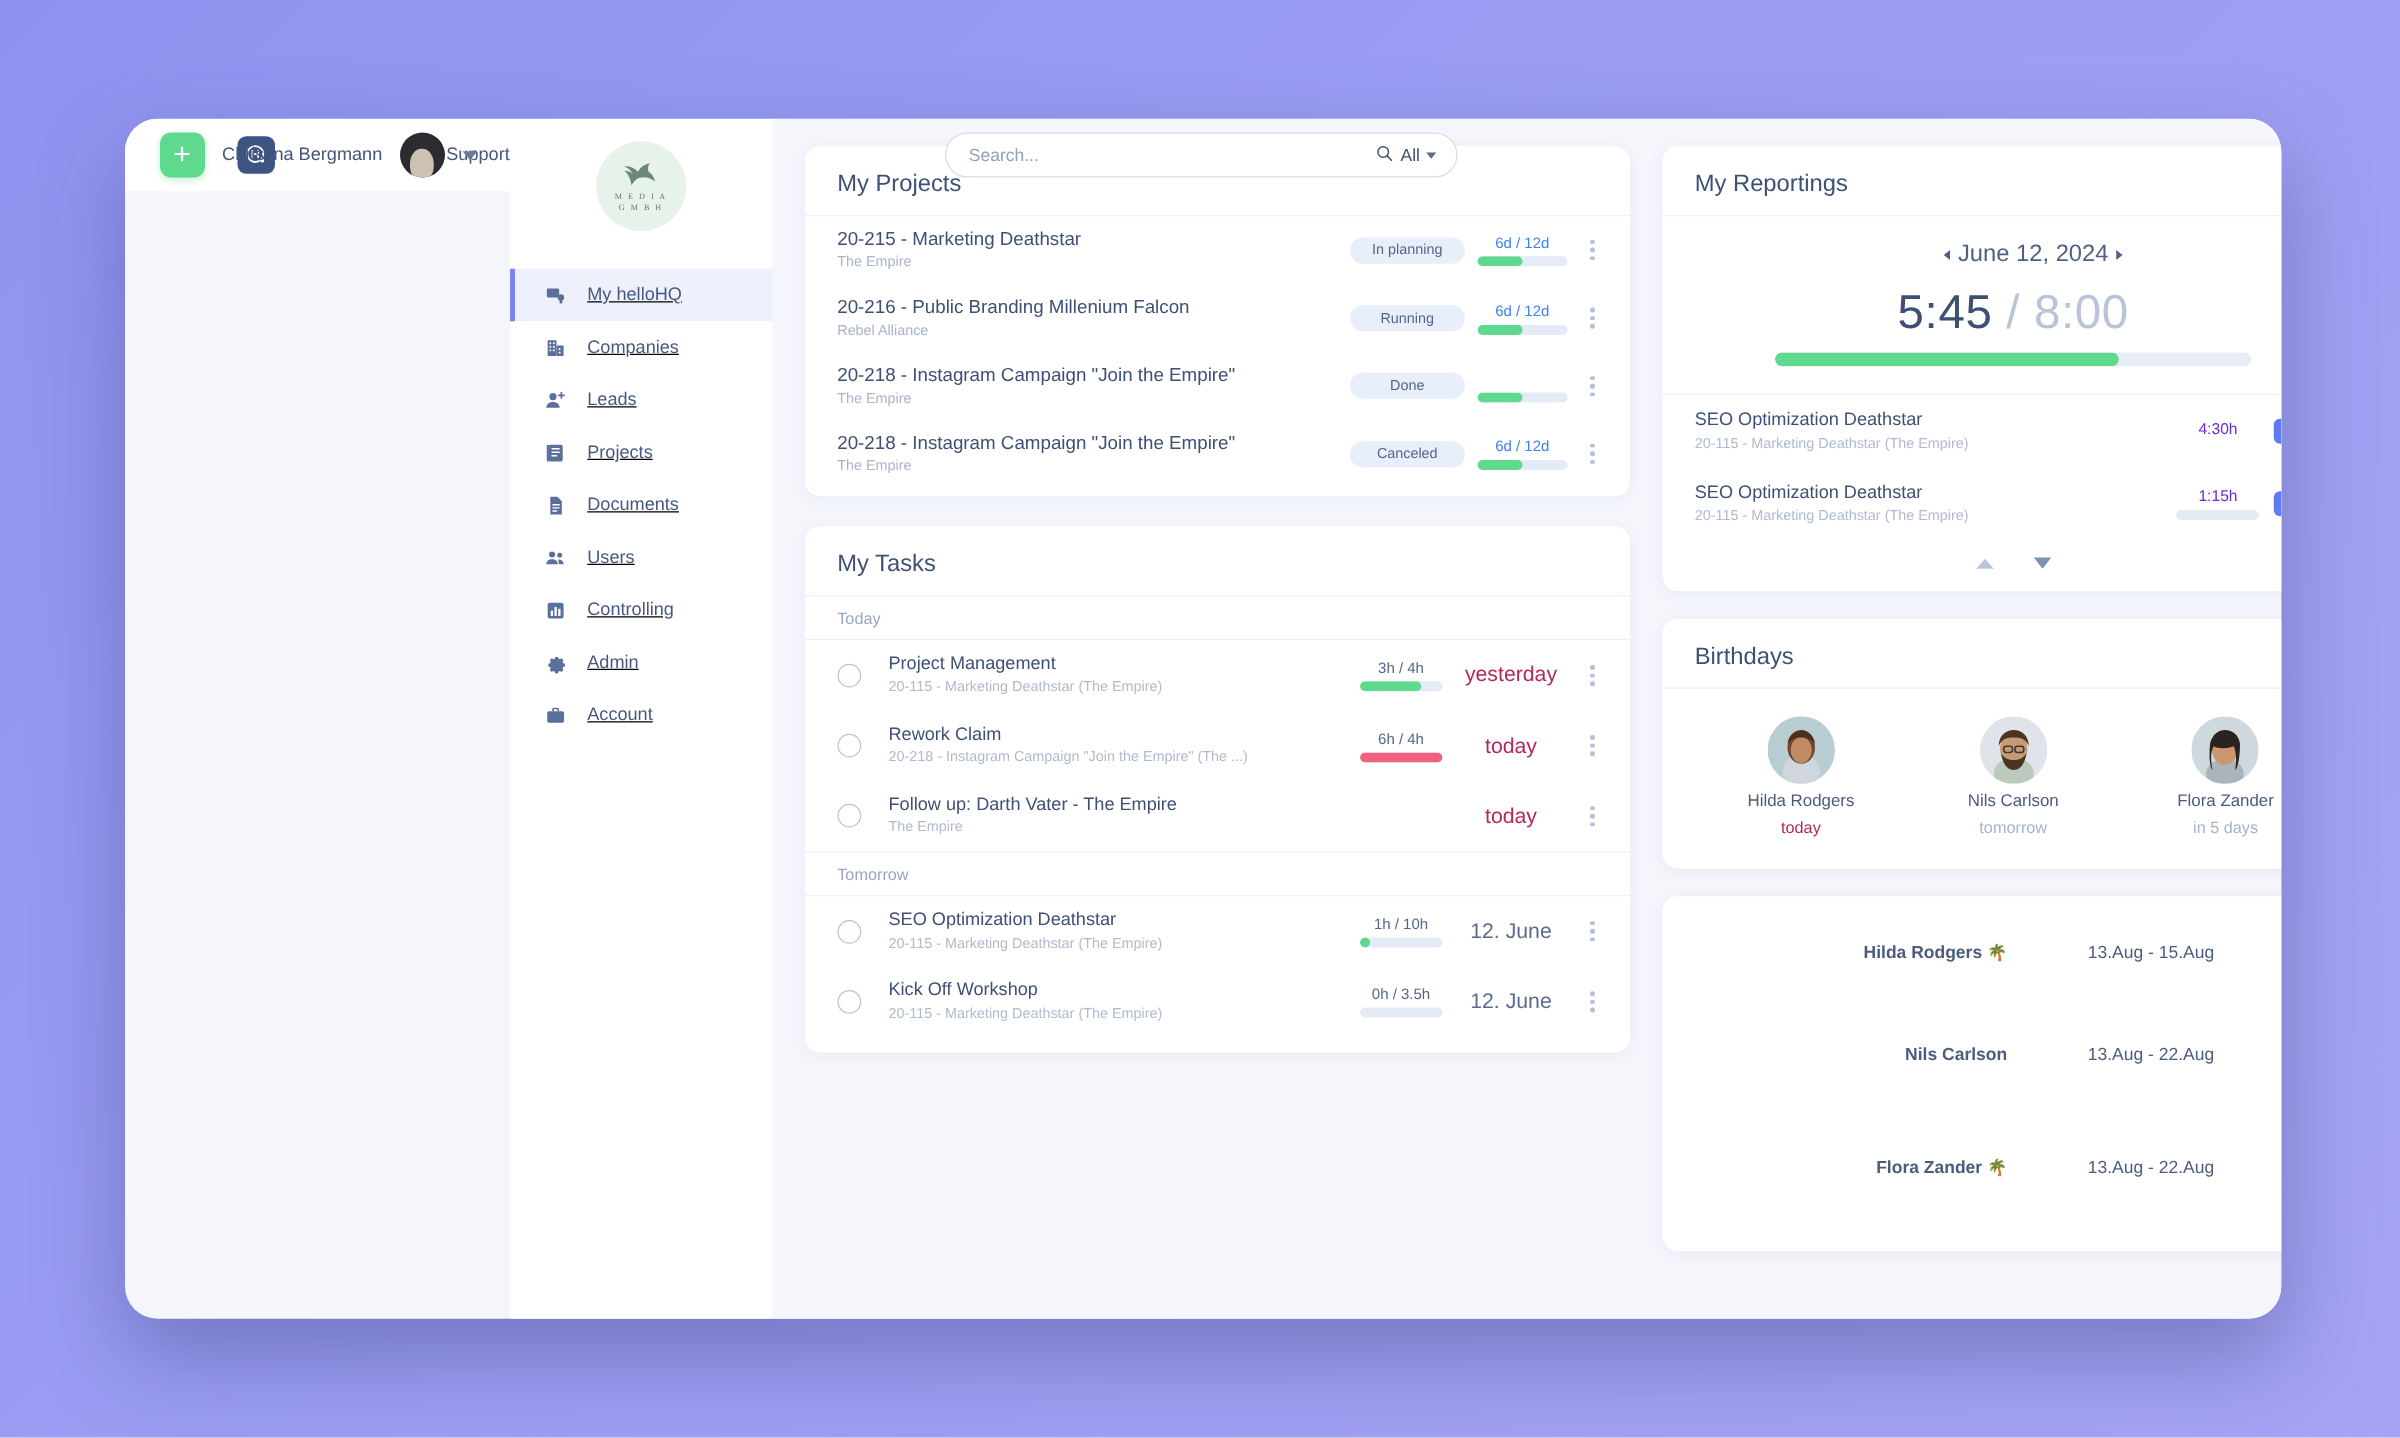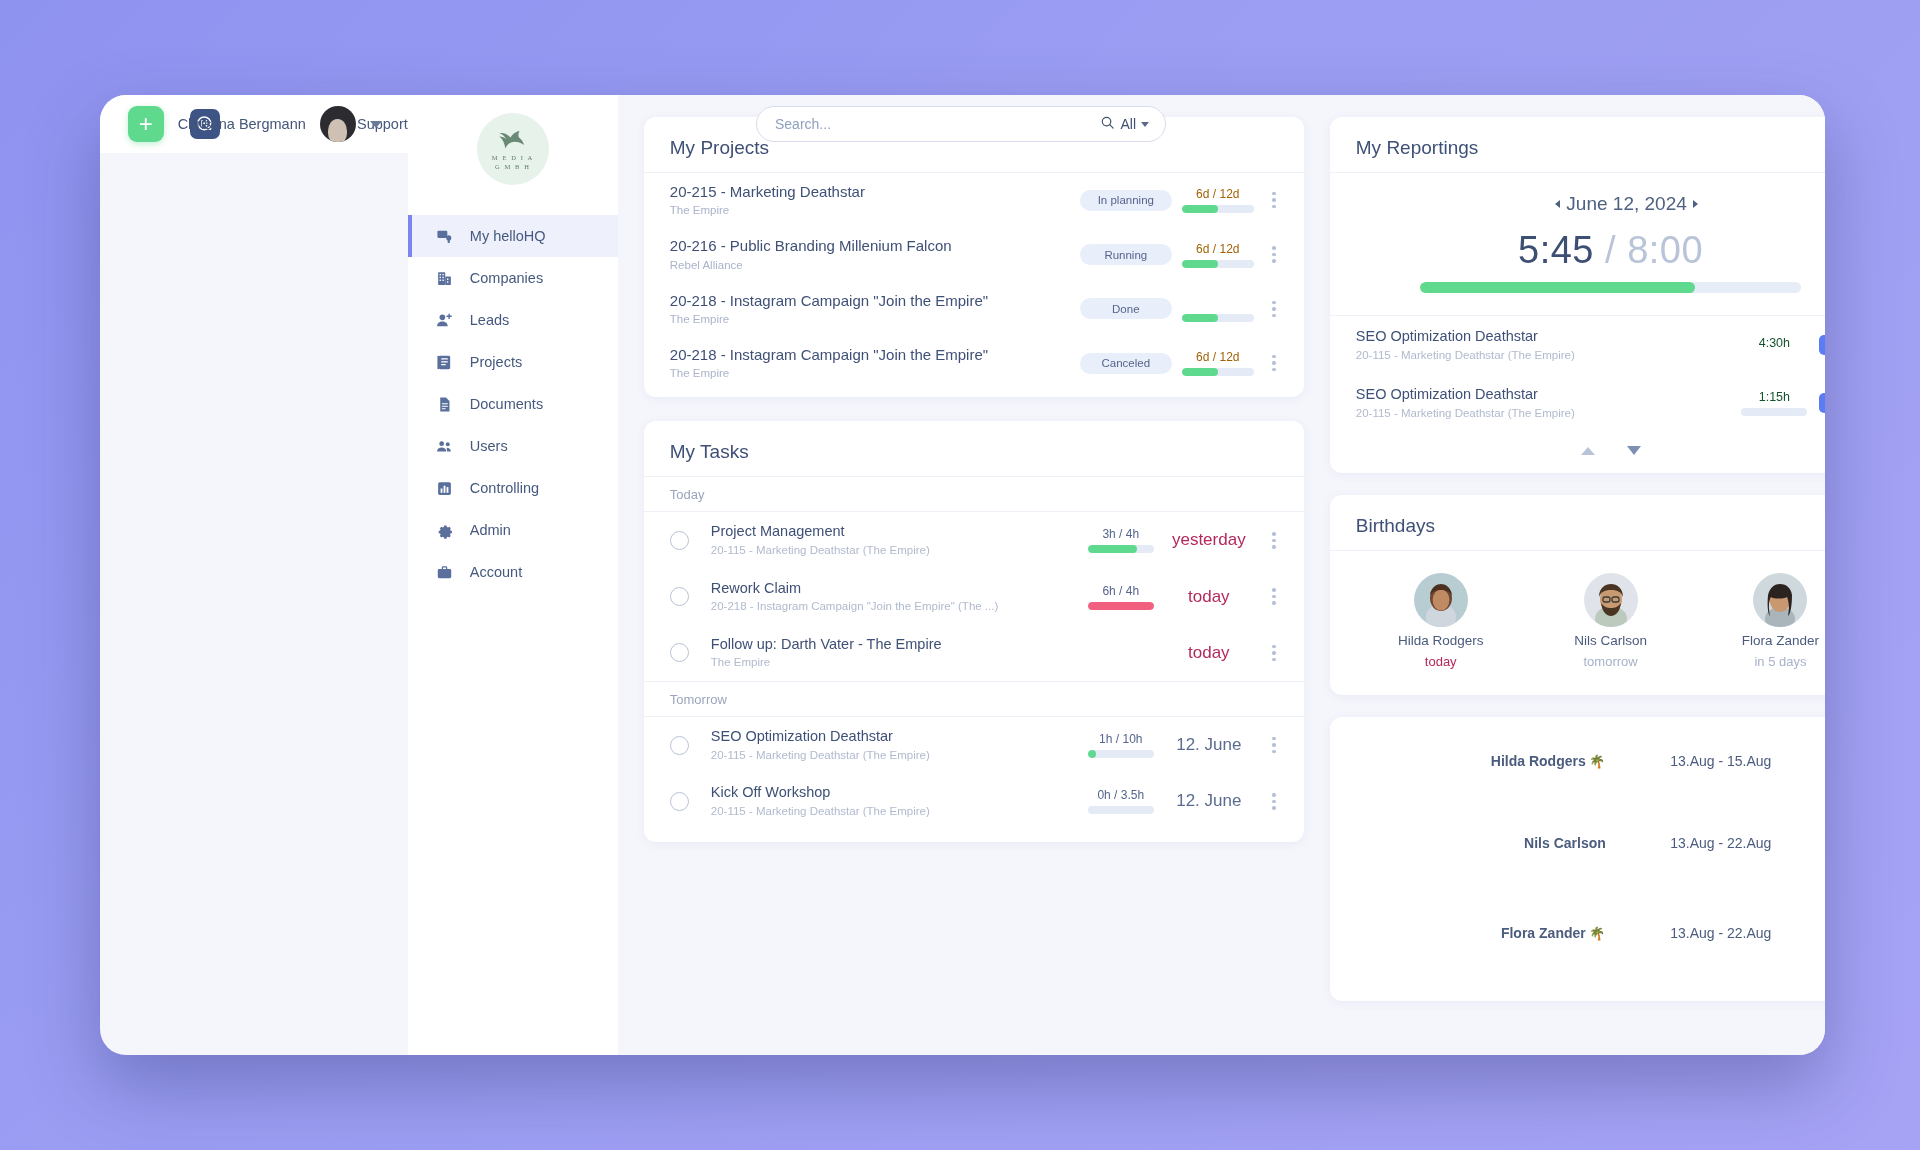--- a/index.html
+++ b/index.html
@@ -117,21 +117,21 @@
     width:72px;height:72px;border-radius:50%;
     background:#e7f2ea;
     display:flex;flex-direction:column;align-items:center;justify-content:center;
     gap:1px;
   }
   .company-logo .cl-text {
     font-family:"Liberation Serif", serif;
     font-size:6.5px; letter-spacing:1.6px; color:#5f7d68; line-height:1.25;
     text-align:center;
   }
-  .nav { display:flex; flex-direction:column; }
+  .nav { display:flex; flex-direction:column;text-decoration:underline; }
   .nav-item {
     height:42px; display:flex; align-items:center; gap:15px;
     padding-left:27px; position:relative;
     color:#46587f; font-size:14.5px;
   }
   .nav-item .ico { width:20px; display:flex; align-items:center; justify-content:center; color:#5a6f9c; }
   .nav-item.active {
     background:#eef1fb;
   }
   .nav-item.active::before {
@@ -166,21 +166,21 @@
   }
   .proj-main { flex:1; min-width:0; }
   .proj-name { font-size:15px; color:#3f5076; line-height:1.35; white-space:nowrap; }
   .proj-sub { font-size:11.5px; color:#a9b3c9; line-height:1.4; }
   .badge {
     width:92px; height:21px; border-radius:11px;
     background:#e9eefb; color:#54658b; font-size:11.5px;
     display:flex;align-items:center;justify-content:center; flex:0 0 92px;
   }
   .proj-prog { width:72px; flex:0 0 72px; text-align:center; }
-  .proj-prog-label { font-size:12px; color:#a16207; margin-bottom:4px; height:14px; }
+  .proj-prog-label { font-size:12px; color:#3b82f6; margin-bottom:4px; height:14px; }
   .bar {
     height:8px; border-radius:5px; background:#e4eaf6; overflow:hidden;
   }
   .bar > i { display:block; height:100%; border-radius:5px; background:#5fd98e; }
   .kebab {
     width:20px; flex:0 0 20px; display:flex; flex-direction:column; align-items:center; gap:3px;
   }
   .kebab span { width:3.5px;height:3.5px;border-radius:50%;background:#b4c0d6; display:block; }
 
   
@@ -218,21 +218,21 @@
   .rep-total .sub { color:#b9c4d8; }
   .rep-bar-wrap { padding: 0 90px 22px 90px; }
   .rep-bar { height:11px; border-radius:6px; background:#e7edf7; overflow:hidden; }
   .rep-bar > i { display:block;height:100%;border-radius:6px;background:#5fd98e; }
   .rep-list { border-top:1px solid #edf0f7; }
   .rep-row { display:flex; align-items:center; padding: 11px 20px 11px 26px; gap:12px; }
   .rep-main { flex:1; min-width:0; }
   .rep-name { font-size:14.5px; color:#3f5076; line-height:1.35; }
   .rep-sub { font-size:11.5px; color:#b0bacd; line-height:1.45; }
   .rep-amt { width:66px; flex:0 0 66px; text-align:center; }
-  .rep-amt-label { font-size:12.5px; color:#14532d; margin-bottom:4px; }
+  .rep-amt-label { font-size:12.5px; color:#6d28d9; margin-bottom:4px; }
   .rep-check {
     width:20px;height:20px;border-radius:5px;background:#5b7cf2;flex:0 0 20px;
     display:flex;align-items:center;justify-content:center;color:#fff;font-size:12px;
   }
   .rep-foot { display:flex; align-items:center; justify-content:center; gap:32px; padding: 14px 0 18px 0; }
   .tri-up { width:0;height:0;border-left:7px solid transparent;border-right:7px solid transparent;border-bottom:8px solid #b9c4d8; }
   .tri-dn { width:0;height:0;border-left:7px solid transparent;border-right:7px solid transparent;border-top:9px solid #7e90b4; }
 
   
   .bd-row { display:flex; padding: 22px 26px 26px 26px; }

